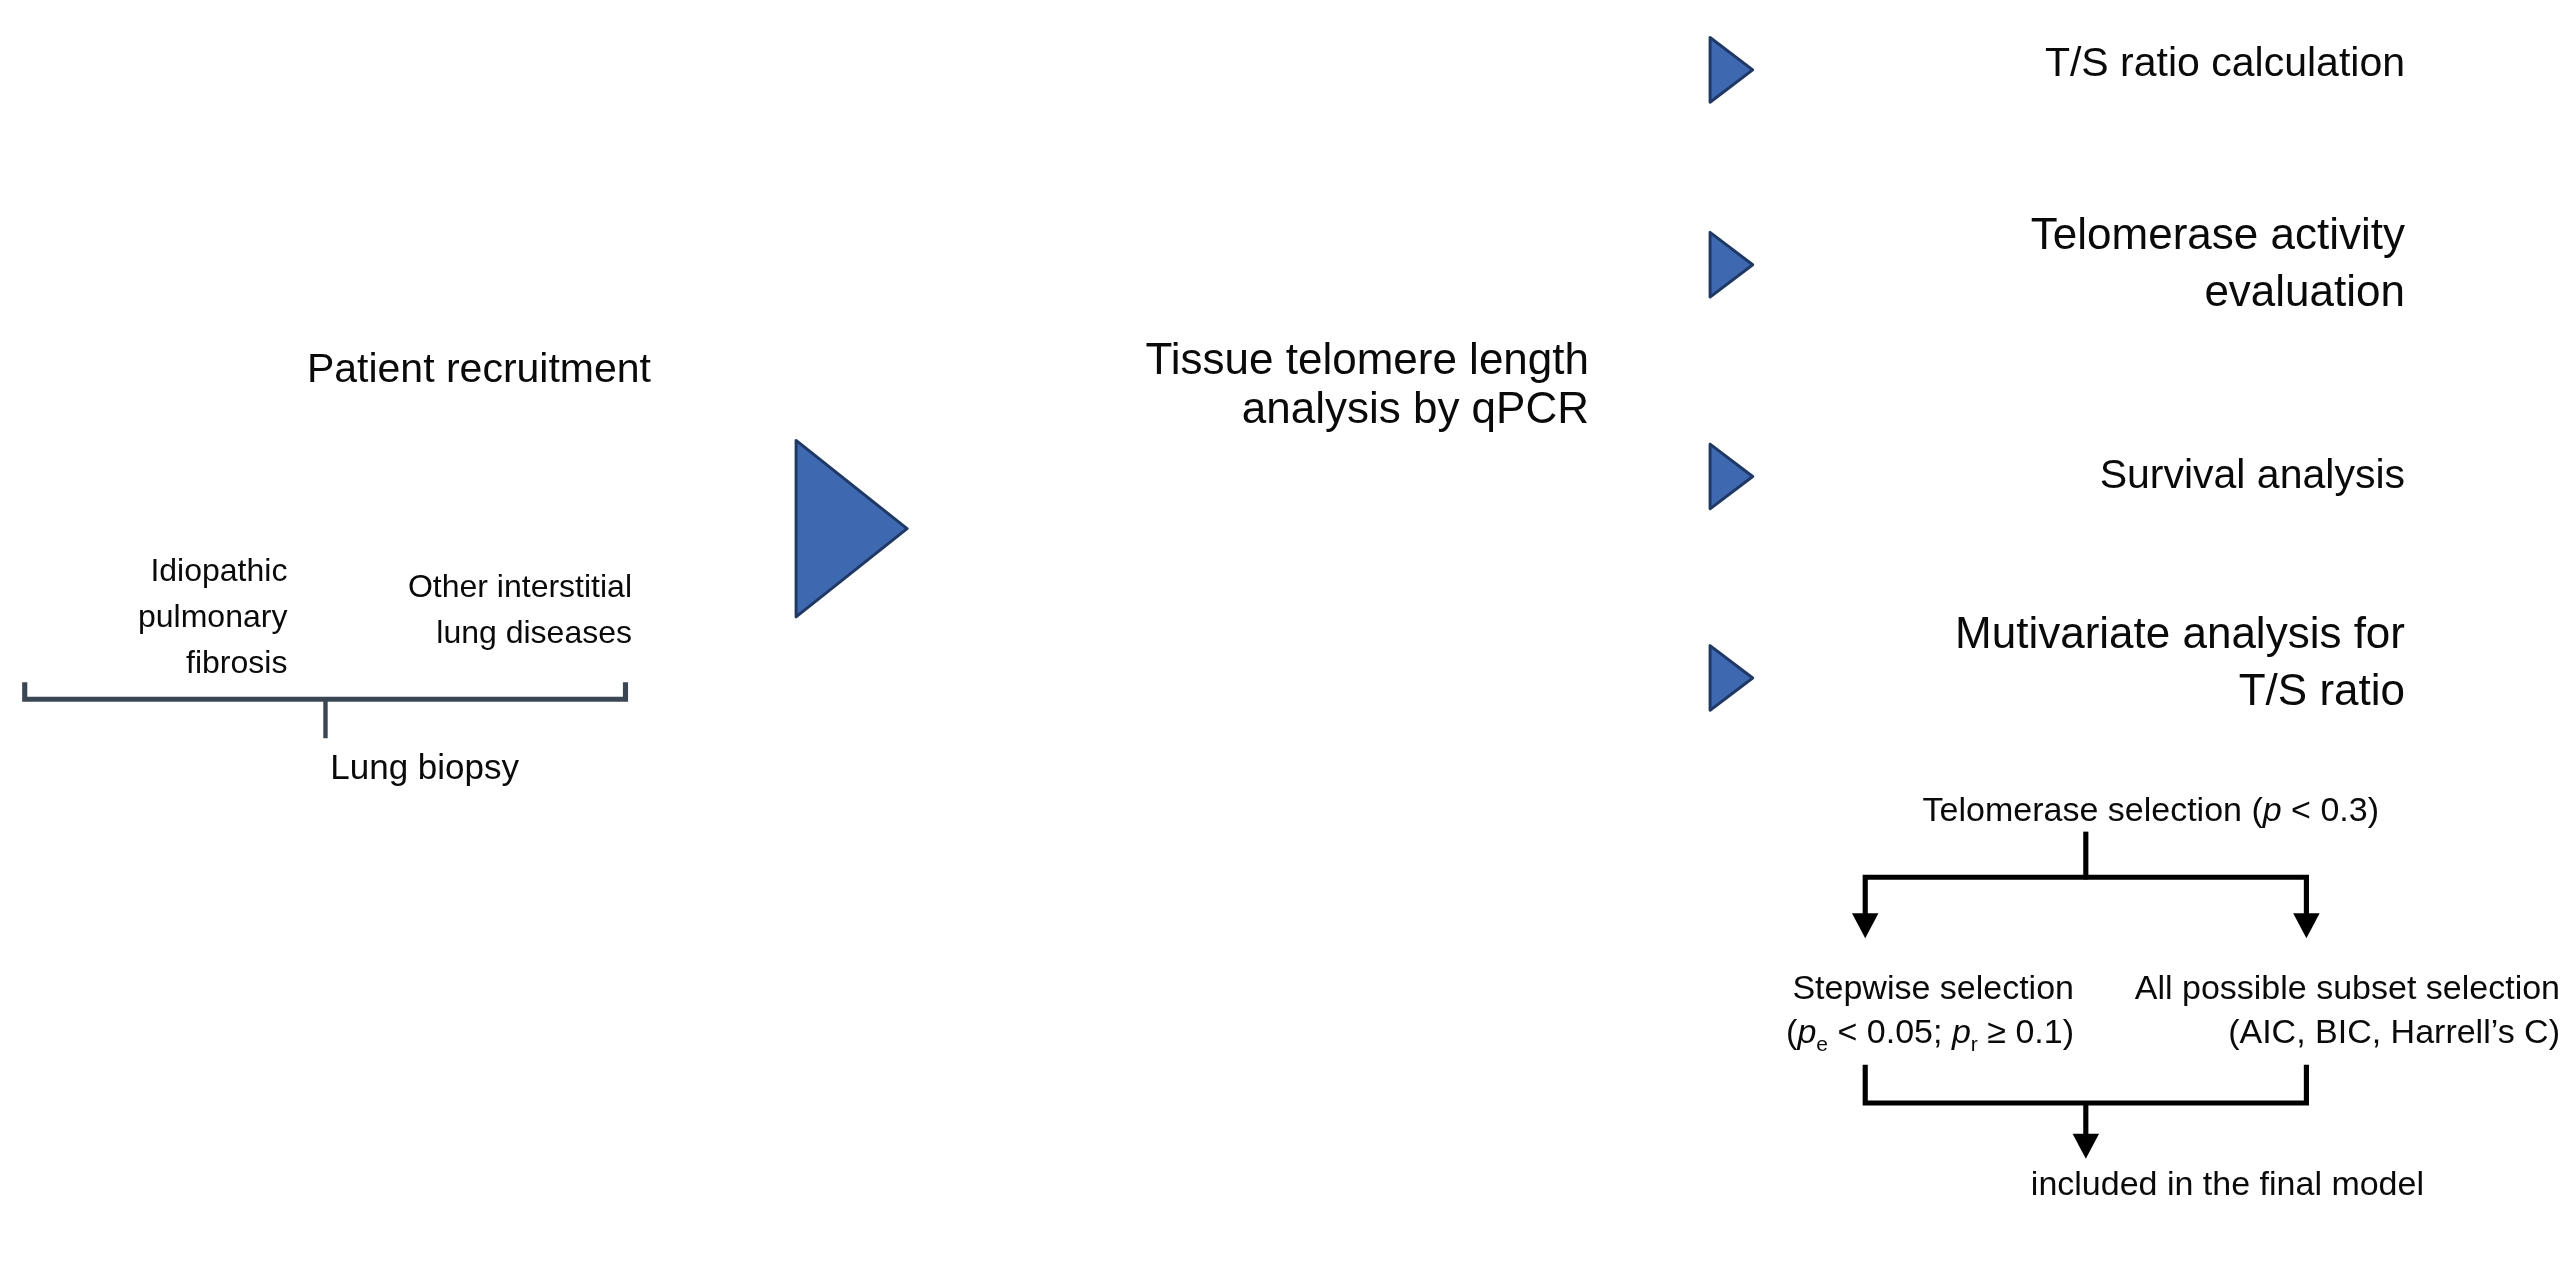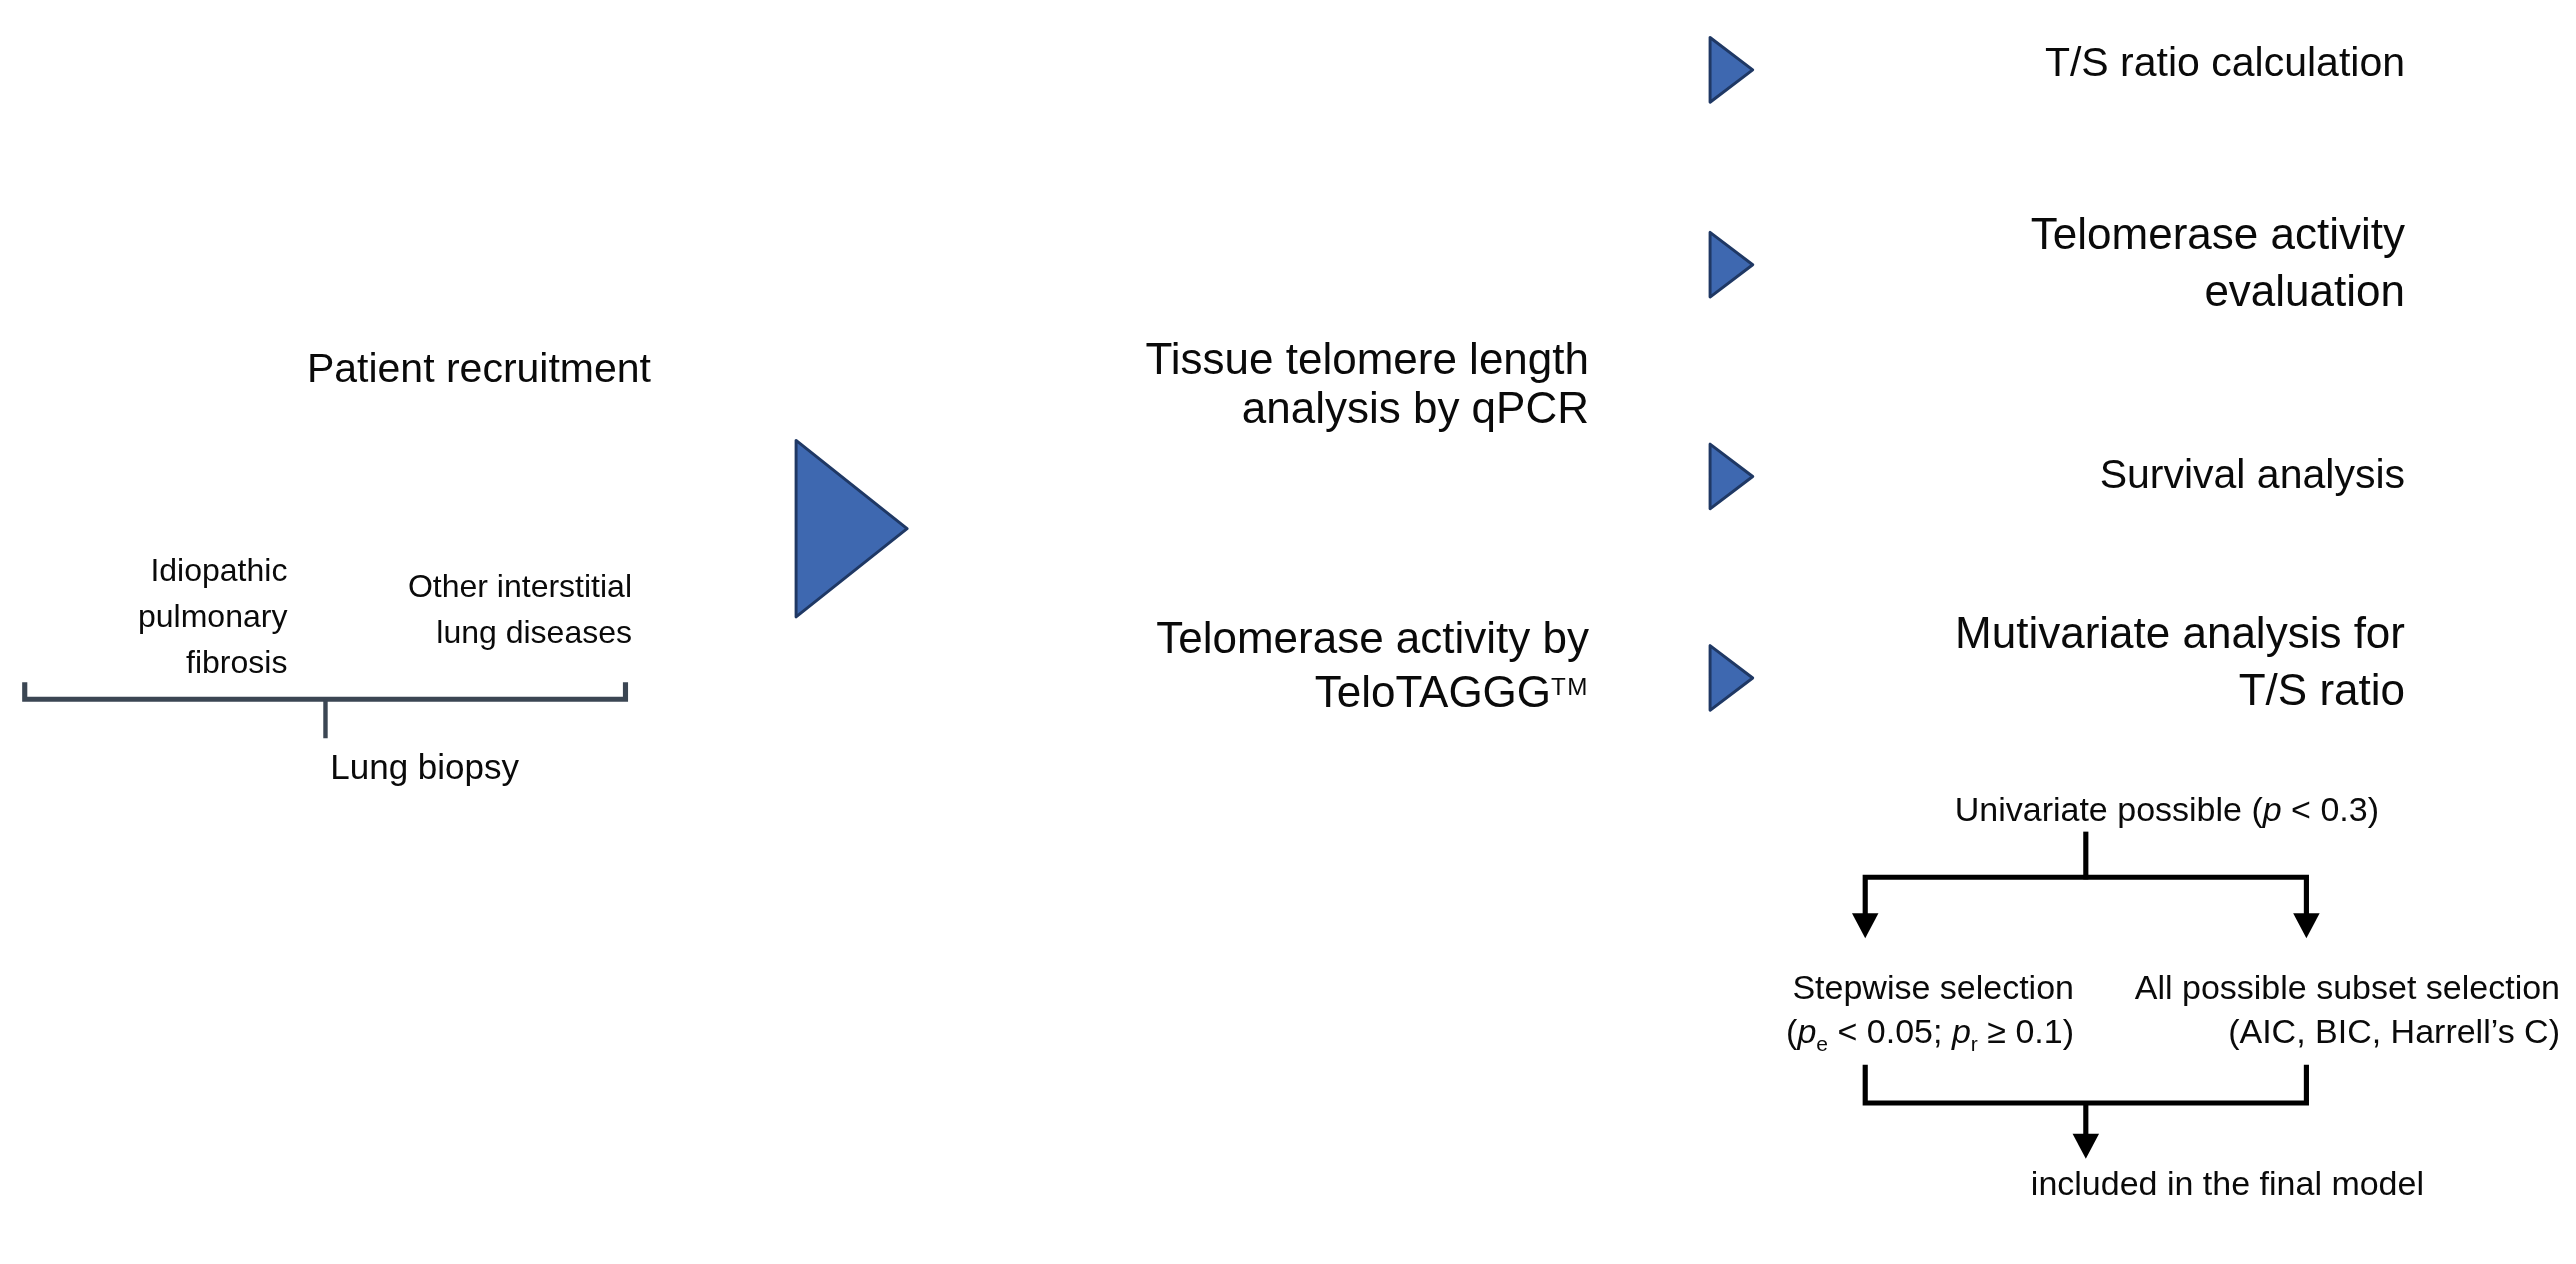--- a/index.html
+++ b/index.html
@@ -85,43 +85,37 @@
     <span class="line">lung diseases</span>
   </div>
 
   <div class="txt t-lung" style="left:107px;top:746px;width:412px;">Lung biopsy</div>
 
   <div class="txt t-mid" style="left:993px;top:334px;width:596px;">
     <span class="line">Tissue telomere length</span>
     <span class="line">analysis by qPCR</span>
   </div>
 
-  <div class="txt t-mid" style="left:993px;top:613px;width:596px;">
-    <span class="line">Telomerase activity by</span>
-    <span class="line">
-      <span>TeloTAGGG</span><sup class="tm">TM</sup>
-    </span>
-  </div>
 
   <div class="txt t-bullet1" style="left:1817px;top:38px;width:588px;">T/S ratio calculation</div>
 
   <div class="txt t-bullet2" style="left:1817px;top:205px;width:588px;">
     <span class="line">Telomerase activity</span>
     <span class="line">evaluation</span>
   </div>
 
   <div class="txt t-bullet2" style="left:1817px;top:604px;width:588px;">
     <span class="line">Mutivariate analysis for</span>
     <span class="line">T/S ratio</span>
   </div>
 
   <div class="txt t-bullet1" style="left:1817px;top:450px;width:588px;">Survival analysis</div>
 
   <div class="txt t-flow-one" style="left:1791px;top:789px;width:588px;">
-    <span>Univariate possible (</span><i>p</i><span> &lt; 0.3)</span>
+    <span>Telomerase selection (</span><i>p</i><span> &lt; 0.3)</span>
   </div>
 
   <div class="txt t-flow" style="left:1662px;top:965px;width:412px;">
     <span class="line">Stepwise selection</span>
     <span class="line">
       <span>(</span><i>p</i><sub class="s">e</sub><span> &lt; 0.05; </span><i>p</i><sub class="s">r</sub><span> ≥ 0.1)</span>
     </span>
   </div>
 
   <div class="txt t-flow" style="left:2045px;top:965px;width:515px;">

